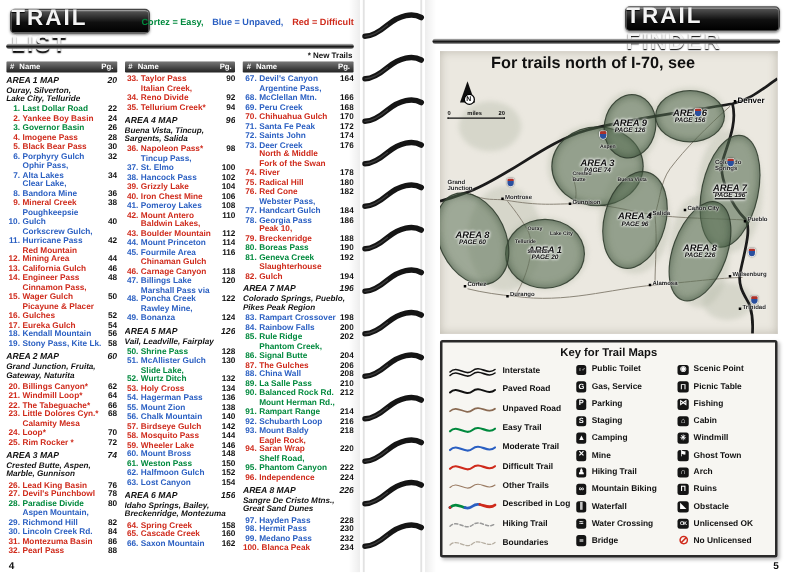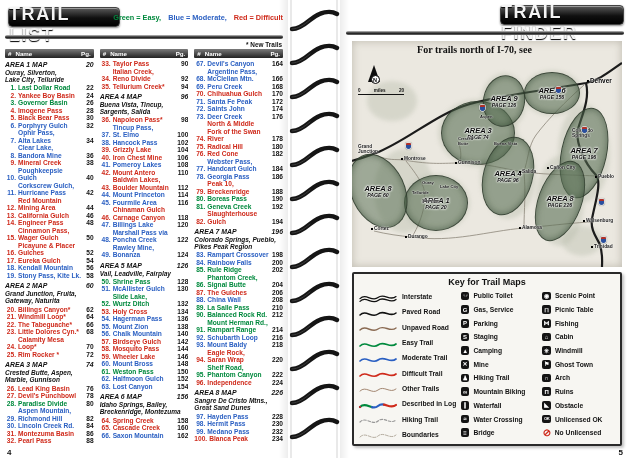--- a/index.html
+++ b/index.html
@@ -64,21 +64,21 @@
   .albl1{font-size:7.5px;font-weight:800;font-style:italic;line-height:7.5px;white-space:nowrap;}
   .albl2{font-size:5.2px;font-weight:800;font-style:italic;line-height:5.5px;}
   .cdot{position:absolute;width:2.4px;height:2.4px;background:#000;}
   .clbl{position:absolute;font-size:4.8px;font-weight:700;line-height:5px;color:#222;white-space:pre-line;
     text-shadow:0 0 1.5px #fff,0 0 1.5px #fff;}
   .clbl.big{font-size:6.4px;color:#000;font-weight:800;}
   .clbl.tiny{font-size:4.1px;color:#101010;}
   .shield{position:absolute;width:5px;height:5.6px;border-radius:1px 1px 50% 50%;
     background:linear-gradient(180deg,#b03028 32%,#2a4f9e 32%);box-shadow:0 0 0 .7px #f2f2f2,0 0 1px 1px rgba(0,0,0,.35);}
   #mapnote{position:absolute;left:30px;top:4px;width:185px;text-align:center;color:#101010;}
-  #mapnote .n1{font-size:10px;font-weight:800;line-height:9px;font-family:Liberation Serif, serif;}
+  #mapnote .n1{font-size:13px;font-weight:800;line-height:9px;}
   #mapnote .n2{font-size:7.2px;font-weight:800;font-style:italic;line-height:9px;}
   #compass{position:absolute;left:16px;top:24px;width:14px;}
   #compass .tri{width:0;height:0;border-left:6.5px solid transparent;border-right:6.5px solid transparent;border-bottom:17px solid #0d0d0d;}
   #compass .nc{position:relative;margin:-7px auto 0;width:9px;height:9px;border-radius:50%;background:#fff;border:1px solid #000;
     font-size:5.5px;font-weight:800;display:flex;align-items:center;justify-content:center;}
   #scale{position:absolute;left:6px;top:47px;width:46px;}
   #scale .stxt{display:flex;justify-content:space-between;font-size:4.6px;font-weight:700;color:#111;}
   #scale .sbar{height:1.6px;background:#111;border-left:1px solid #111;border-right:1px solid #111;margin-top:.5px;
     box-shadow:-0.5px -2px 0 -0.5px #111,46.5px -2px 0 -0.5px #111;}
 
@@ -100,22 +100,22 @@
 </head>
 <body>
 
 <div id="stage">
 
   <div class="page" id="pageL">
     <div class="plate" id="plateL">
       <span>TRAIL LIST</span>
     </div>
     <div id="legend">
-        <span style="color: rgb(0, 137, 61);">Green = Easy,</span>
-        <span style="color: rgb(42, 95, 194);">Blue = Moderate,</span>
+        <span style="color: rgb(0, 137, 61);">Cortez = Easy,</span>
+        <span style="color: rgb(42, 95, 194);">Blue = Unpaved,</span>
         <span style="color: rgb(207, 42, 27);">Red = Difficult</span>
       </div>
     <div class="rule" id="ruleL"></div>
     <div id="newtrails">* New Trails</div>
 
     <div id="cols">
       <div class="col">
         <div class="colhead">
           <span>#</span>
           <span class="chname">Name</span>
@@ -834,21 +834,21 @@
         <div class="albl" style="left: 152px; top: 60px;">
           <div class="albl1">AREA 9</div>
           <div class="albl2">PAGE 126</div>
         </div>
         <div class="aell" style="left: 172px; top: 31px; width: 56px; height: 42px; transform: rotate(0deg);"></div>
         <div class="albl" style="left: 200px; top: 52px;">
           <div class="albl1">AREA 6</div>
           <div class="albl2">PAGE 156</div>
         </div>
         <div class="aell" style="left: 209px; top: 66px; width: 46px; height: 92px; transform: rotate(12deg);"></div>
-        <div class="albl" style="left: 232px; top: 112px;">
+        <div class="albl" style="left: 232px; top: 112px; text-decoration: underline;">
           <div class="albl1">AREA 7</div>
           <div class="albl2">PAGE 196</div>
         </div>
         <div class="aell" style="left: 186px; top: 118px; width: 44px; height: 84px; transform: rotate(20deg);"></div>
         <div class="albl" style="left: 208px; top: 160px;">
           <div class="albl1">AREA 8</div>
           <div class="albl2">PAGE 226</div>
         </div>
         <div class="cdot" style="left: 234.6px; top: 39px;"></div>
         <div class="clbl big" style="left: 238px; top: 37px;">Denver</div>

